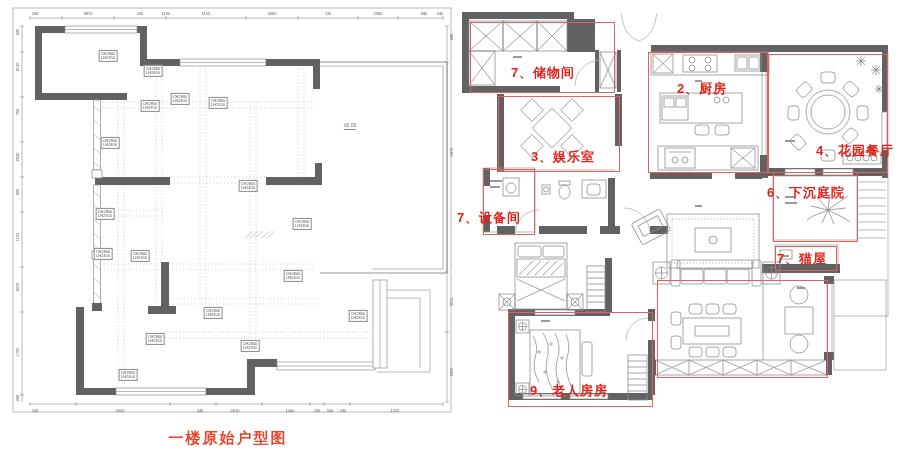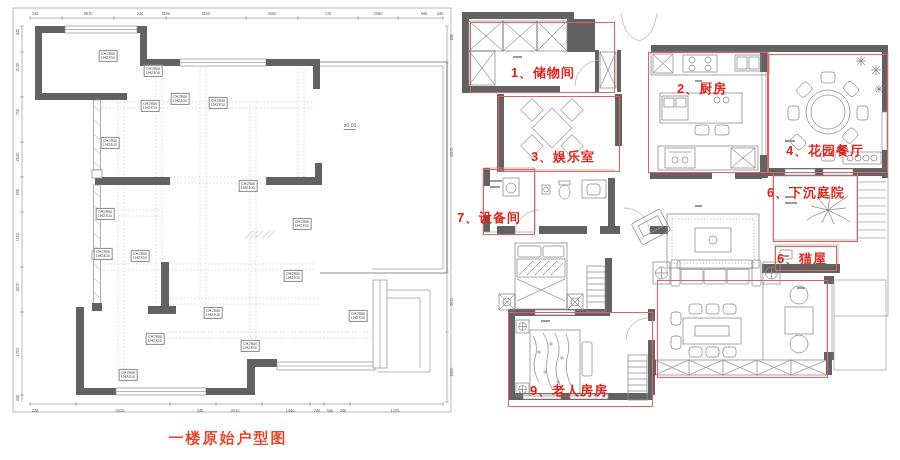--- a/index.html
+++ b/index.html
@@ -572,33 +572,33 @@
         <rect x="328" y="255" width="6" height="2"></rect>
         <rect x="240" y="205" width="7" height="2"></rect>
         <rect x="86" y="320" width="9" height="2"></rect>
         <rect x="35" y="180" width="12" height="2"></rect>
           <rect x="35" y="186" width="10" height="2"></rect>
         <rect x="342" y="287" width="8" height="2"></rect>
       </g>
     </svg>
     <div class="overlay" id="right-overlay">
         <div class="room-box" style="left: 15px; top: 22px; width: 145px; height: 71px;"></div>
-        <div class="room-label" style="left: 88px; top: 73px;">1、储物间</div>
+        <div class="room-label" style="left: 88px; top: 73px;">7、储物间</div>
         <div class="room-box" style="left: 193px; top: 52px; width: 120px; height: 121px;"></div>
         <div class="room-label" style="left: 247px; top: 89px;">2、厨房</div>
         <div class="room-box" style="left: 43px; top: 96px; width: 122px; height: 76px;"></div>
         <div class="room-label" style="left: 108px; top: 157px;">3、娱乐室</div>
         <div class="room-box" style="left: 313px; top: 54px; width: 120px; height: 119px;"></div>
-        <div class="room-label" style="left: 370px; top: 151px;">4、花园餐厅</div>
+        <div class="room-label" style="left: 400px; top: 151px;">4、花园餐厅</div>
         <div class="room-box" style="left: 28px; top: 169px; width: 52px; height: 66px;"></div>
         <div class="room-label" style="left: 34px; top: 218px;">7、设备间</div>
         <div class="room-box" style="left: 318px; top: 172px; width: 85px; height: 70px;"></div>
         <div class="room-label" style="left: 351px; top: 193px;">6、下沉庭院</div>
         <div class="room-box" style="left: 320px; top: 246px; width: 62px; height: 25px;"></div>
-        <div class="room-label" style="left: 347px; top: 259px;">6、猫屋</div>
+        <div class="room-label" style="left: 347px; top: 259px;">7、猫屋</div>
         <div class="room-box" style="left: 202px; top: 280px; width: 171px; height: 98px;"></div>
         <div class="room-box" style="left: 53px; top: 312px; width: 145px; height: 95px;"></div>
         <div class="room-label" style="left: 114px; top: 391px;">9、老人房房</div>
       </div>
   </div>
 
   <div class="caption" style="left:228px;top:429px;">一楼原始户型图</div>
 </div>
 
 </body></html>

